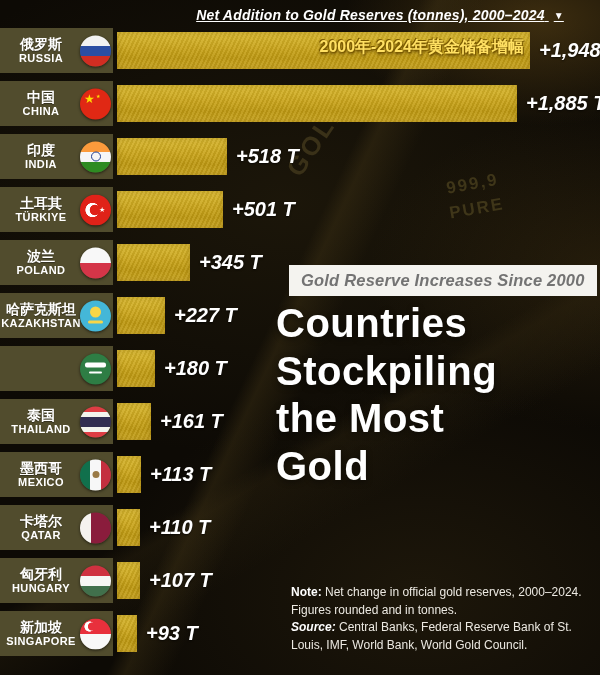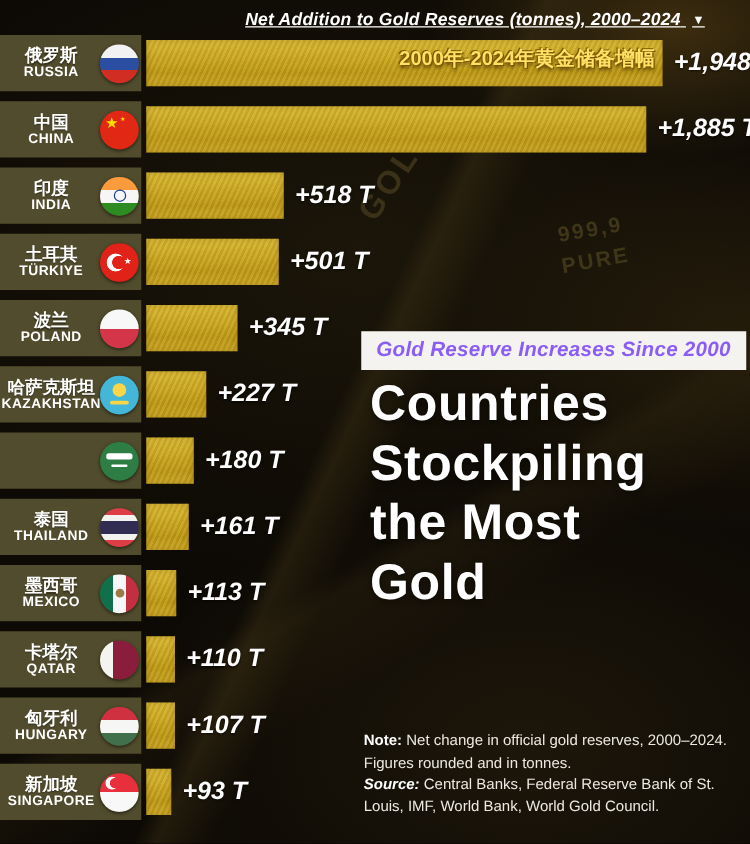--- a/index.html
+++ b/index.html
@@ -87,25 +87,25 @@
     font-size:16px;font-weight:bold;color:#ffe062;
     text-shadow:1px 1px 0 #7a5a00,-1px -1px 0 #7a5a00,0 2px 3px rgba(80,55,0,.9);
   }
   .val{
     margin-left:9px;color:#fff;font-style:italic;font-weight:bold;font-size:20px;
     white-space:nowrap;text-shadow:0 1px 2px rgba(0,0,0,.6);
   }
   
   .badge{
     position:absolute;z-index:3;left:289px;top:265px;
-    background:#f4f3ef;color:#8b5cf6;font-weight:bold;font-style:italic;
+    background:#f4f3ef;color:#737373;font-weight:bold;font-style:italic;
     font-size:16.5px;padding:6px 12px;letter-spacing:.2px;white-space:nowrap;
   }
   .heading{
-    position:absolute;z-index:3;left:296px;top:300px;margin:0;
+    position:absolute;z-index:3;left:276px;top:300px;margin:0;
     color:#fff;font-size:40px;font-weight:bold;line-height:1.19;
     white-space:pre-line;letter-spacing:.5px;
     text-shadow:0 2px 6px rgba(0,0,0,.45);
   }
   .note{
     position:absolute;z-index:3;left:291px;top:584px;width:298px;
     color:#ece9e2;font-size:12px;line-height:1.46;
   }
   .note p{margin:0;}
   .note b{color:#fff;text-align:right;}

